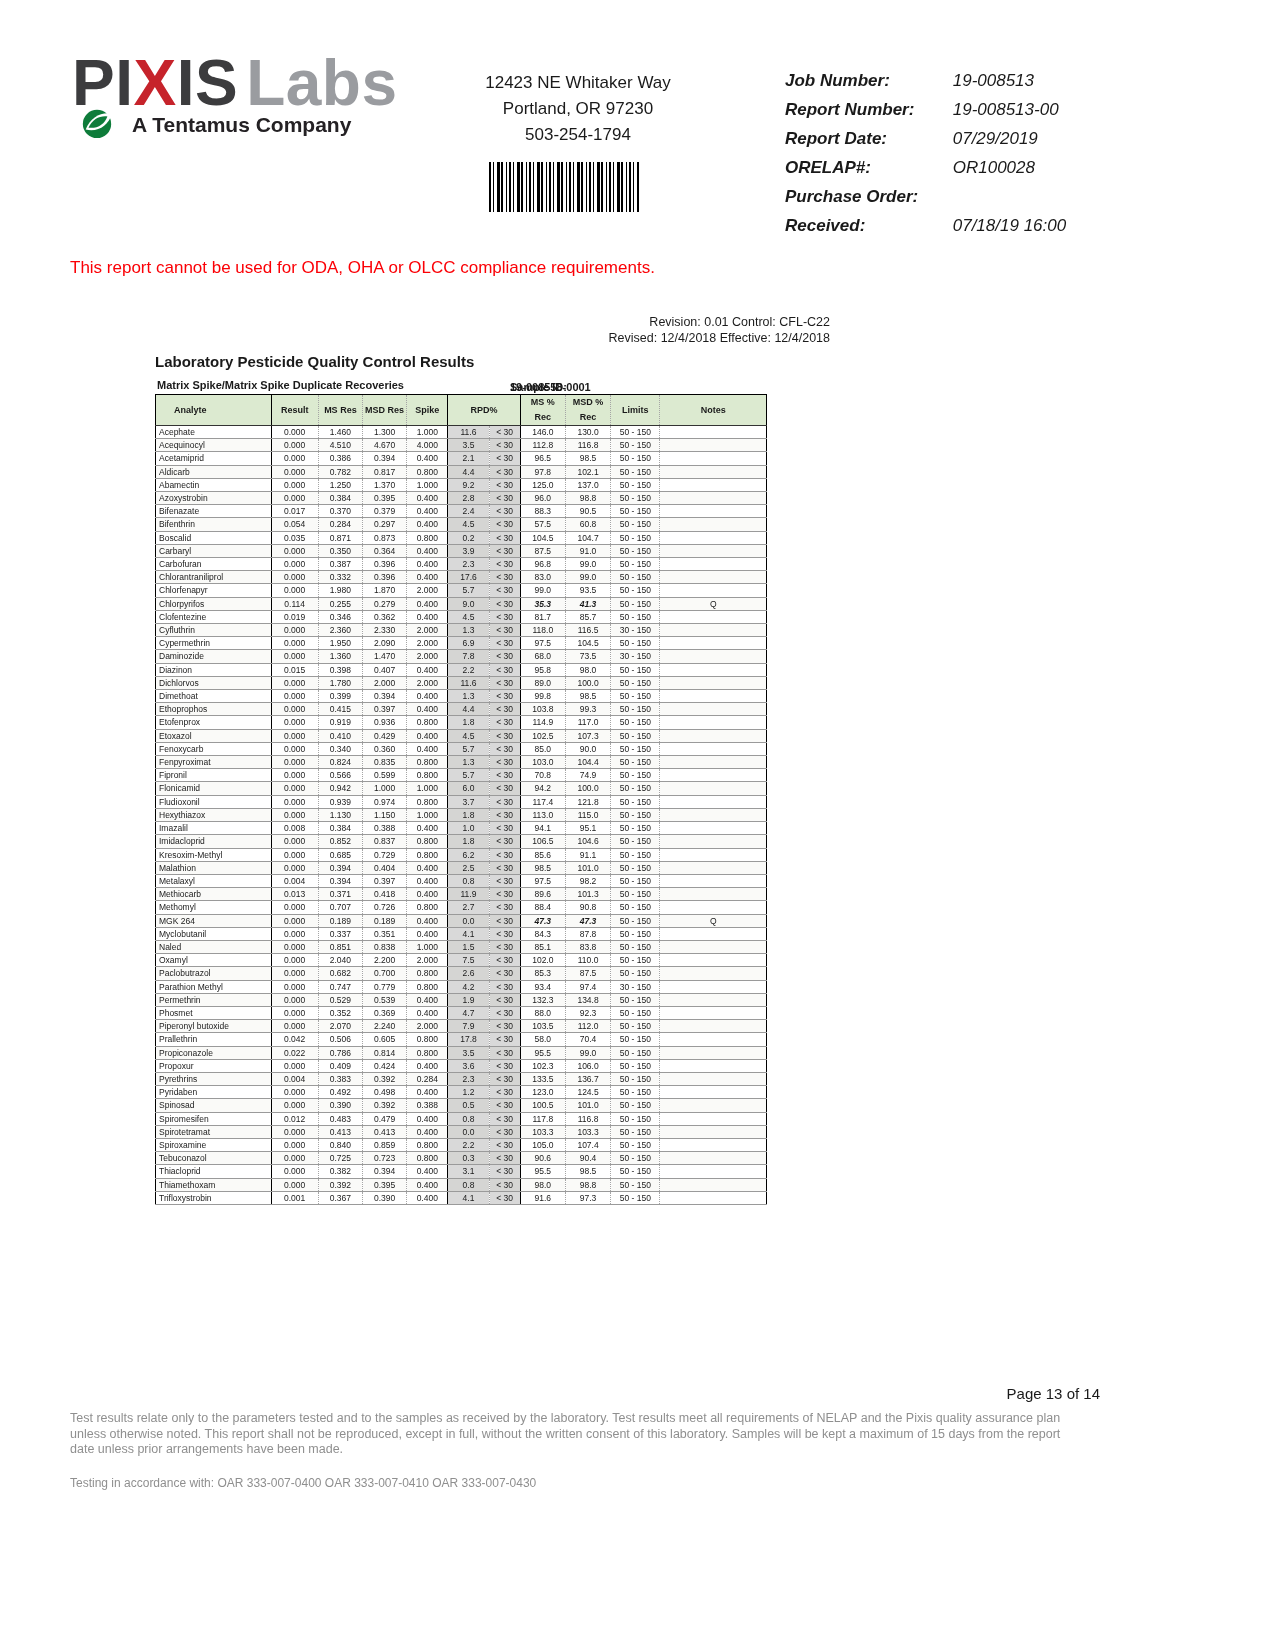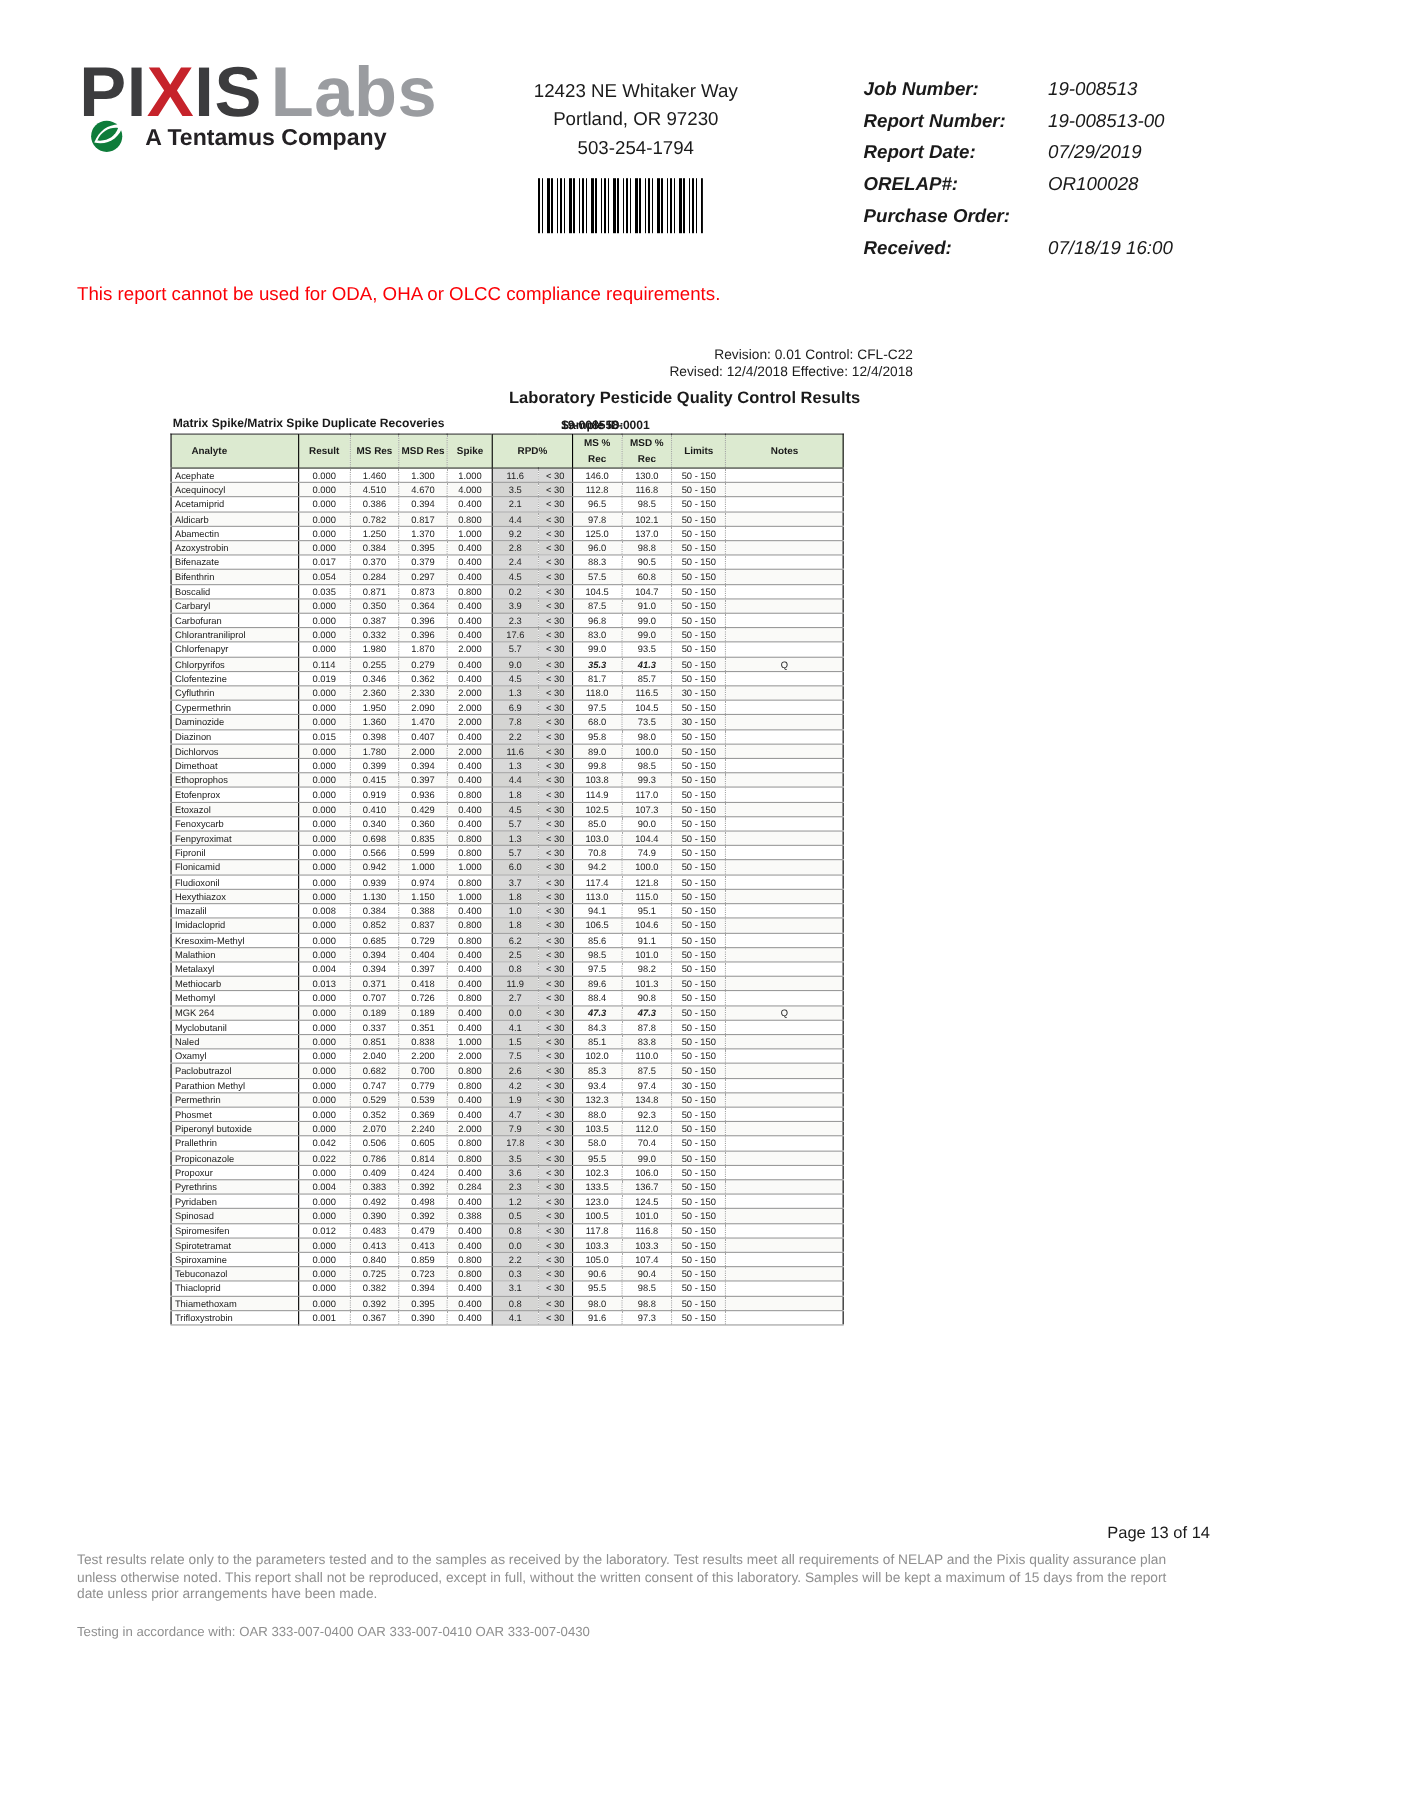--- a/index.html
+++ b/index.html
@@ -21,21 +21,21 @@
       #000 0 2px,#fff 2px 4px,#000 4px 5px,#fff 5px 8px,
       #000 8px 11px,#fff 11px 12px,#000 12px 14px,#fff 14px 17px,
       #000 17px 18px,#fff 18px 20px);
   }
   .info-block{position:absolute;left:785px;top:66px;font-size:17px;}
   .info-row{line-height:29px;white-space:nowrap;font-style:italic;}
   .info-label{font-weight:bold;display:inline-block;width:163px;}
   
   .disclaimer{position:absolute;left:70px;top:258px;font-size:17px;color:#fb0006;}
   .revision{position:absolute;left:430px;top:314px;width:400px;text-align:right;font-size:12.5px;line-height:16px;color:#1c1c1c;}
-  .qc-title{position:absolute;left:170px;top:353px;width:612px;text-align:right;font-size:15px;font-weight:bold;}
+  .qc-title{position:absolute;left:155px;top:353px;width:612px;text-align:left;font-size:15px;font-weight:bold;}
   
   .qc-block{position:absolute;left:155px;top:377px;width:612px;}
   .green-bar{height:17px;background:#8cc63f;border-bottom:2px solid #222;position:relative;font-size:10.5px;font-weight:bold;}
   .green-bar span{position:absolute;top:2px;white-space:nowrap;}
   .gb-method{left:5px;}
   .gb-units{left:242px;}
   .gb-batch{left:468px;}
   .section-row{height:17px;position:relative;font-size:11px;font-weight:bold;background:#fff;}
   .section-row span{position:absolute;top:2px;white-space:nowrap;}
   .sr-title{left:2px;}
@@ -484,21 +484,21 @@
           <td class="c-num c-rpd">5.7</td>
           <td class="c-num c-rpdlim">&lt; 30</td>
           <td class="c-num c-rec">85.0</td>
           <td class="c-num c-rec">90.0</td>
           <td class="c-num c-limits">50 - 150</td>
           <td class="c-notes"></td>
         </tr>
         <tr>
           <td class="c-analyte">Fenpyroximat</td>
           <td class="c-num">0.000</td>
-          <td class="c-num">0.698</td>
+          <td class="c-num">0.824</td>
           <td class="c-num">0.835</td>
           <td class="c-num c-spike">0.800</td>
           <td class="c-num c-rpd">1.3</td>
           <td class="c-num c-rpdlim">&lt; 30</td>
           <td class="c-num c-rec">103.0</td>
           <td class="c-num c-rec">104.4</td>
           <td class="c-num c-limits">50 - 150</td>
           <td class="c-notes"></td>
         </tr>
         <tr>

